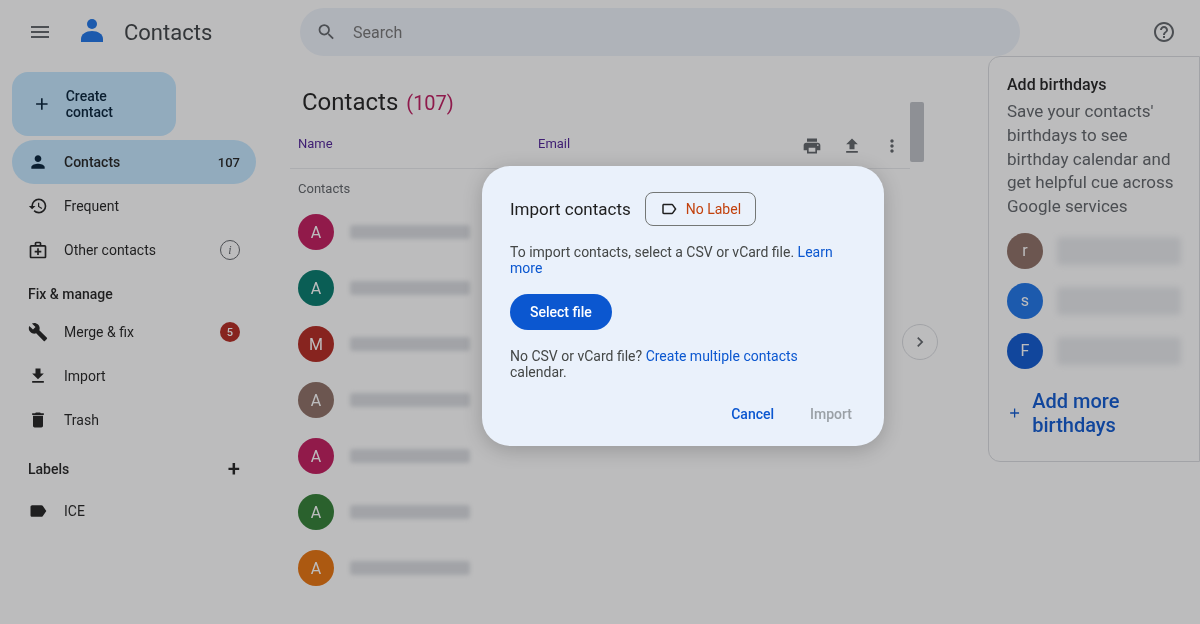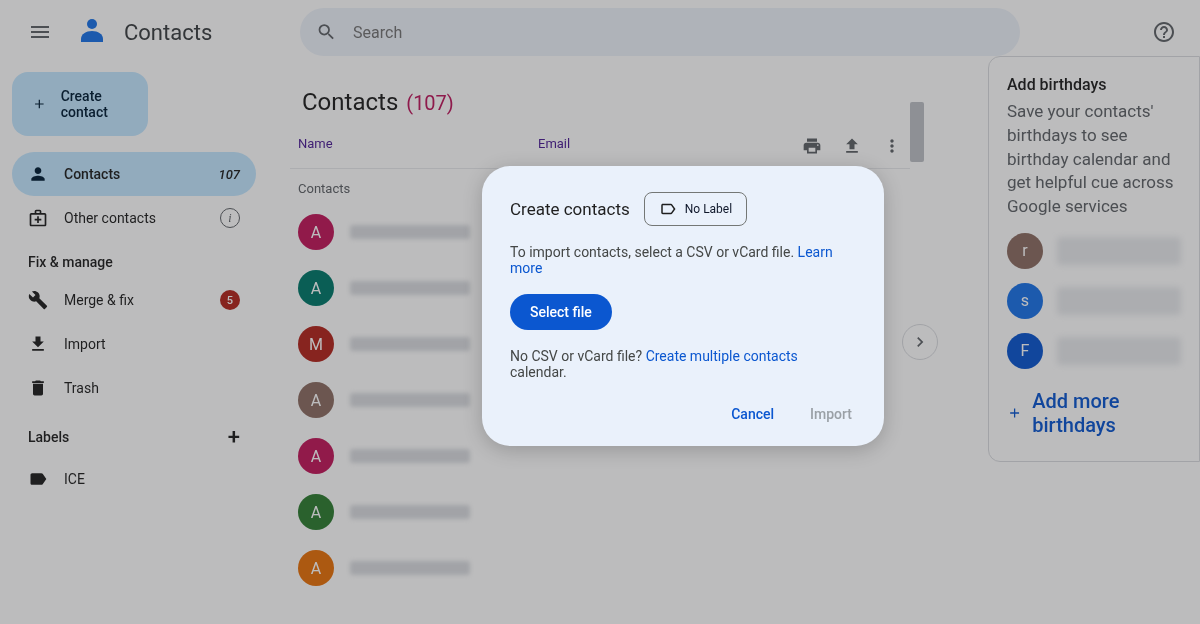--- a/index.html
+++ b/index.html
@@ -12,24 +12,24 @@
 .header { display: flex; align-items: center; height: 64px; padding: 0 16px; gap: 8px; }
 .menu-btn { width: 48px; height: 48px; border-radius: 50%; display:flex; align-items:center; justify-content:center; cursor:pointer; }
 .logo { width: 40px; height: 40px; display:flex; align-items:center; justify-content:center; }
 .app-title { font-size: 22px; color: #3c4043; font-weight: 400; margin-left: 4px; }
 .search-bar { margin-left: 80px; flex: 0 0 720px; height: 48px; background: #edf2fa; border-radius: 24px; display:flex; align-items:center; padding: 0 16px; }
 .search-bar input { border:none; background:transparent; outline:none; font-size:16px; color:#5f6368; margin-left: 16px; width: 100%; }
 .help-btn { margin-left: auto; width:40px; height:40px; display:flex; align-items:center; justify-content:center; border-radius:50%; cursor:pointer; }
 
 
 .sidebar { position:absolute; left:0; top:64px; width:268px; padding: 8px 12px; }
-.create-btn { display:flex; align-items:center; gap:14px; background:#c3e7ff; border-radius: 16px; padding: 16px 20px; font-size:14px; font-weight:500; color:#001d35; cursor:pointer; width: 136px; margin-bottom: 16px; }
+.create-btn { display:flex; align-items:center; gap:14px; background:#c3e7ff; border-radius: 16px; padding: 16px 20px; font-size:14px; font-weight:500; color:#001d35; cursor:pointer; width: 164px; margin-bottom: 4px; }
 .nav-item { display:flex; align-items:center; gap:16px; padding: 0 16px; height:44px; border-radius:22px; font-size:14px; color:#1f1f1f; cursor:pointer; position:relative; }
 .nav-item.active { background:#c3e7ff; font-weight:500; }
-.nav-count { margin-left:auto; font-size:13px; color:#1f1f1f;font-style:italic; }
+.nav-count { margin-left:auto; font-size:13px; color:#1f1f1f; }
 .nav-badge { margin-left:auto; background:#b3261e; color:#fff; font-size:11px; width:20px; height:20px; border-radius:10px; display:flex; align-items:center; justify-content:center; font-weight:500; }
 .info-badge { position:absolute; right:16px; width:20px; height:20px; border:1.5px solid #5f6368; border-radius:50%; display:flex; align-items:center; justify-content:center; font-size:12px; color:#5f6368; font-style:italic; font-family:serif;}
 .section-title { font-size:14px; font-weight:500; color:#1f1f1f; padding: 14px 16px 8px; display:flex; align-items:center; }
 .section-title .plus { margin-left:auto; font-size:22px; color:#1f1f1f; cursor:pointer; }
 
 
 .main { position:absolute; left:290px; top:72px; width:620px; }
 .list-header { padding: 16px 12px 8px; }
 .list-title { font-size:24px; color:#1f1f1f; display:flex; align-items:baseline; gap:8px; }
 .list-title .count { font-size:20px; color:#be185d; }
@@ -50,21 +50,21 @@
 .side-card p { font-size:17px; color:#5f6368; line-height:1.4; margin-bottom:14px; }
 .bday-row { display:flex; align-items:center; gap:14px; margin-bottom:14px; }
 .bday-blur { flex:1; height:28px; background:#e8eaed; border-radius:4px; filter:blur(3px); }
 .add-bday { display:flex; align-items:center; gap:10px; color:#0b57d0; font-size:20px; font-weight:500; cursor:pointer; padding:6px 0; }
 .nav-arrow { position:absolute; right:262px; top:324px; width:36px; height:36px; border:1px solid #dadce0; background:#fff; border-radius:50%; display:flex; align-items:center; justify-content:center; cursor:pointer; z-index:2; }
 
 
 .modal { position:absolute; left:482px; top:166px; width:402px; background:#eaf1fb; border-radius:28px; padding:26px 28px 16px; z-index:100; box-shadow: 0 4px 20px rgba(0,0,0,0.2); }
 .modal-head { display:flex; align-items:center; gap:14px; margin-bottom:18px; }
 .modal-title { font-size:17px; color:#1f1f1f; }
-.label-chip { display:flex; align-items:center; gap:8px; border:1px solid #747775; border-radius:8px; padding:7px 14px; font-size:12px; color:#0f172a; cursor:pointer; }
+.label-chip { display:flex; align-items:center; gap:8px; border:1px solid #747775; border-radius:8px; padding:7px 14px; font-size:14px; color:#c2410c; cursor:pointer; }
 .modal-text { font-size:14px; color:#444746; margin-bottom:18px; }
 .modal-text a { color:#0b57d0; text-decoration:none; cursor:pointer; }
 .select-btn { background:#0b57d0; color:#fff; border:none; border-radius:20px; padding:10px 20px; font-size:14px; font-weight:500; cursor:pointer; margin-bottom:18px; }
 .modal-actions { display:flex; justify-content:flex-end; gap:28px; margin-top:10px; }
 .modal-btn { font-size:14px; font-weight:500; cursor:pointer; padding:8px 4px; }
 .modal-btn.cancel { color:#0b57d0; }
 .modal-btn.import { color:#9aa0a6; cursor:default; }
 svg { display:block; }
 </style>
 </head>
@@ -106,20 +106,26 @@
 
   <div class="nav-item active">
     <svg width="20" height="20" viewBox="0 0 24 24">
         <path fill="#001d35" d="M12 12c2.21 0 4-1.79 4-4s-1.79-4-4-4-4 1.79-4 4 1.79 4 4 4zm0 2c-2.67 0-8 1.34-8 4v2h16v-2c0-2.66-5.33-4-8-4z"></path>
       </svg>
     <span>Contacts</span>
     <span class="nav-count">107</span>
   </div>
   <div class="nav-item">
     <svg width="20" height="20" viewBox="0 0 24 24">
+        <path fill="#1f1f1f" d="M13 3a9 9 0 00-9 9H1l3.89 3.89.07.14L9 12H6c0-3.87 3.13-7 7-7s7 3.13 7 7-3.13 7-7 7c-1.93 0-3.68-.79-4.94-2.06l-1.42 1.42A8.954 8.954 0 0013 21a9 9 0 000-18zm-1 5v5l4.28 2.54.72-1.21-3.5-2.08V8H12z"></path>
+      </svg>
+    <span>Frequent</span>
+  </div>
+  <div class="nav-item">
+    <svg width="20" height="20" viewBox="0 0 24 24">
         <path fill="#1f1f1f" d="M20 6h-4V4c0-1.1-.9-2-2-2h-4c-1.1 0-2 .9-2 2v2H4c-1.1 0-2 .9-2 2v12c0 1.1.9 2 2 2h16c1.1 0 2-.9 2-2V8c0-1.1-.9-2-2-2zM10 4h4v2h-4V4zm10 16H4V8h16v12z"></path>
         <path fill="#1f1f1f" d="M13 10h-2v3H8v2h3v3h2v-3h3v-2h-3z"></path>
       </svg>
     <span>Other contacts</span>
     <span class="info-badge">i</span>
   </div>
 
   <div class="section-title">Fix &amp; manage</div>
   <div class="nav-item">
     <svg width="20" height="20" viewBox="0 0 24 24">
@@ -239,21 +245,21 @@
         <path fill="#0b57d0" d="M19 13h-6v6h-2v-6H5v-2h6V5h2v6h6v2z"></path>
       </svg>
     <span>Add more birthdays</span>
   </div>
 </div>
 
 <div class="overlay"></div>
 
 <div class="modal">
   <div class="modal-head">
-    <span class="modal-title">Create contacts</span>
+    <span class="modal-title">Import contacts</span>
     <div class="label-chip">
       <svg width="18" height="18" viewBox="0 0 24 24">
           <path fill="#1f1f1f" d="M17.63 5.84C17.27 5.33 16.67 5 16 5L5 5.01C3.9 5.01 3 5.9 3 7v10c0 1.1.9 1.99 2 1.99L16 19c.67 0 1.27-.33 1.63-.84L22 12l-4.37-6.16zM16 17H5V7h11l3.55 5L16 17z"></path>
         </svg>
       <span>No Label</span>
     </div>
   </div>
   <div class="modal-text">
     <span>To import contacts, select a CSV or vCard file. </span><a>Learn more</a>
   </div>

